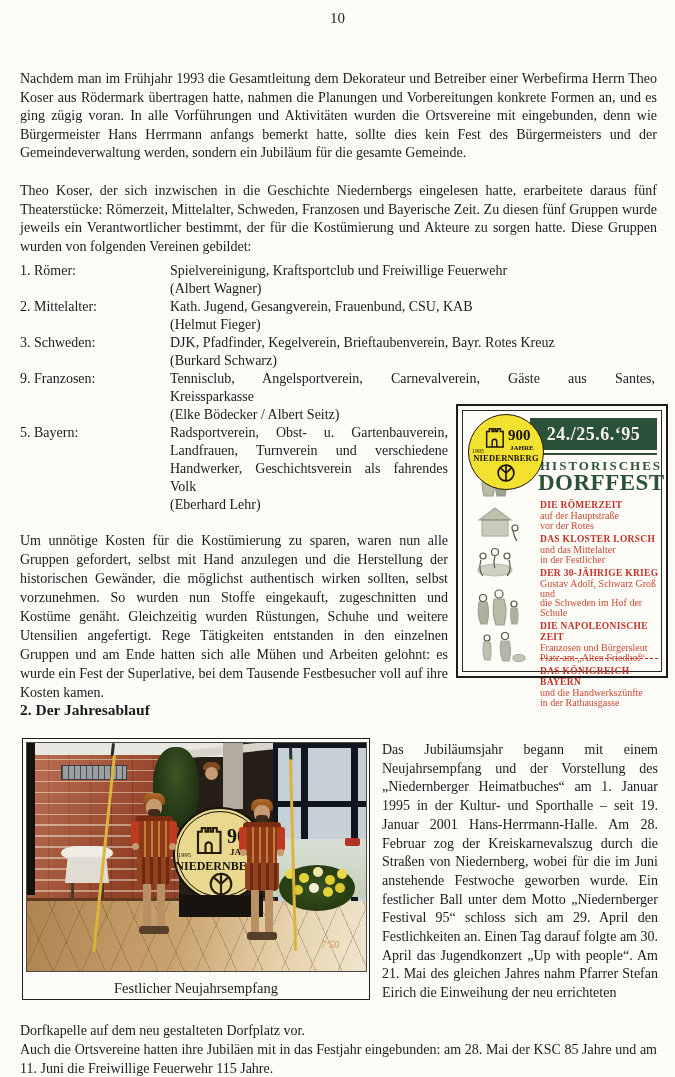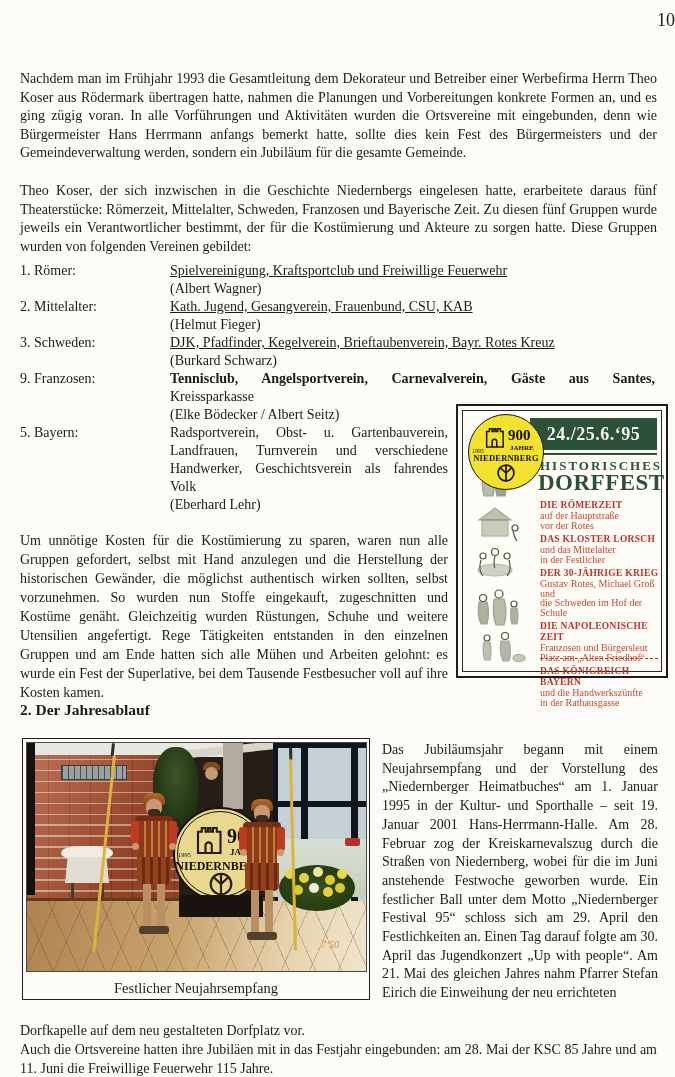--- a/index.html
+++ b/index.html
@@ -1,30 +1,30 @@
 <!DOCTYPE html>
 <html><head>
 <meta charset="utf-8">
 <style>
   html,body{margin:0;padding:0;background:#e8e6e2;}
   .page{position:relative;width:675px;height:1077px;background:#fcfbf7;overflow:hidden;
         font-family:"Liberation Serif","DejaVu Serif",serif;color:#1b1b1b;margin:0 auto;}
   .abs{position:absolute;}
   .just{text-align:justify;}
-  .pagenum{top:10px;left:0;width:675px;text-align:right;font-size:18px;}
+  .pagenum{top:10px;left:0;width:675px;text-align:center;font-size:15px;}
   .bodytext{font-size:14px;line-height:18.5px;}
   .p1{top:56px;left:20px;width:637px;}
   .p2{top:168px;left:20px;width:637px;}
   
   .groups{top:262px;left:20px;width:637px;font-size:14px;line-height:18px;}
   .grow{display:flex;}
   .glabel{width:150px;flex:none;}
   .gbody{flex:1;}
-  .gline{text-align:justify;text-decoration:underline;}
-  .stretch485{width:485px;text-align:justify;text-align-last:justify;font-weight:bold;}
+  .gline{text-align:justify;}
+  .stretch485{width:485px;text-align:justify;text-align-last:justify;}
   .w278{width:278px;}
   .stretch278{width:278px;text-align:justify;text-align-last:justify;}
   .p3{top:517px;left:20px;width:428px;font-size:14px;line-height:19px;}
   .sechead{top:701px;left:20px;font-size:15.5px;font-weight:bold;}
   .rightcol{top:741px;left:382px;width:276px;font-size:14px;line-height:18.7px;}
   .bottom1{top:1008px;left:20px;width:637px;font-size:14px;line-height:18.5px;}
   .bottom2{top:1027px;left:20px;width:637px;font-size:14px;line-height:18.5px;}
 
   
   .poster{left:456px;top:404px;width:212px;height:274px;background:#fdfcf6;
@@ -235,21 +235,21 @@
         <div class="p-ev-l">auf der Hauptstraße</div>
         <div class="p-ev-l">vor der Rotes</div>
       </div>
       <div class="p-event">
         <div class="p-ev-h">DAS KLOSTER LORSCH</div>
         <div class="p-ev-l">und das Mittelalter</div>
         <div class="p-ev-l">in der Festlicher</div>
       </div>
       <div class="p-event">
         <div class="p-ev-h">DER 30-JÄHRIGE KRIEG</div>
-        <div class="p-ev-l">Gustav Rotes, Michael Groß und</div>
+        <div class="p-ev-l">Gustav Adolf, Schwarz Groß und</div>
         <div class="p-ev-l">die Schweden im Hof der Schule</div>
       </div>
       <div class="p-event">
         <div class="p-ev-h">DIE NAPOLEONISCHE ZEIT</div>
         <div class="p-ev-l">Franzosen und Bürgersleut</div>
         <div class="p-ev-l">Platz am „Alten Friedhof“</div>
       </div>
       <div class="p-event">
         <div class="p-ev-h">DAS KÖNIGREICH BAYERN</div>
         <div class="p-ev-l">und die Handwerkszünfte</div>

